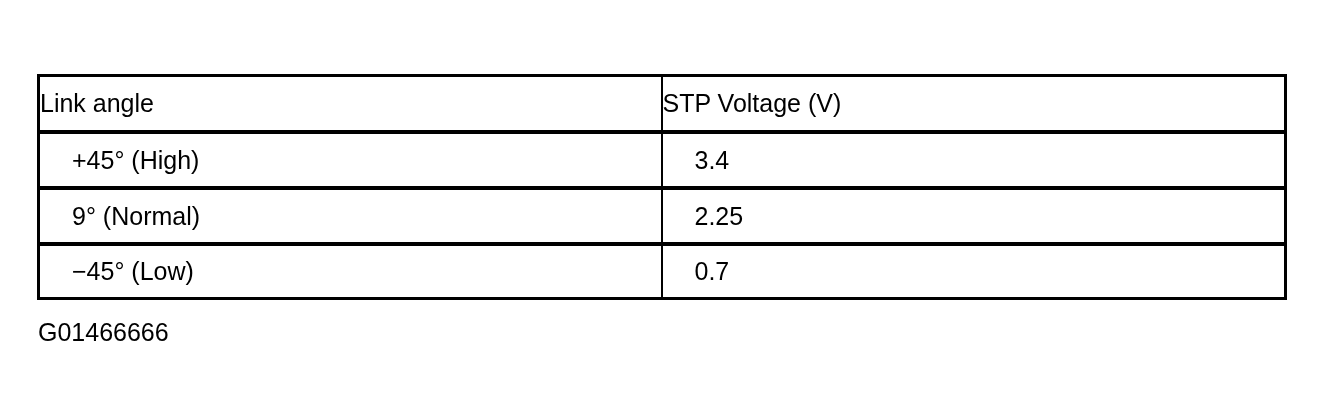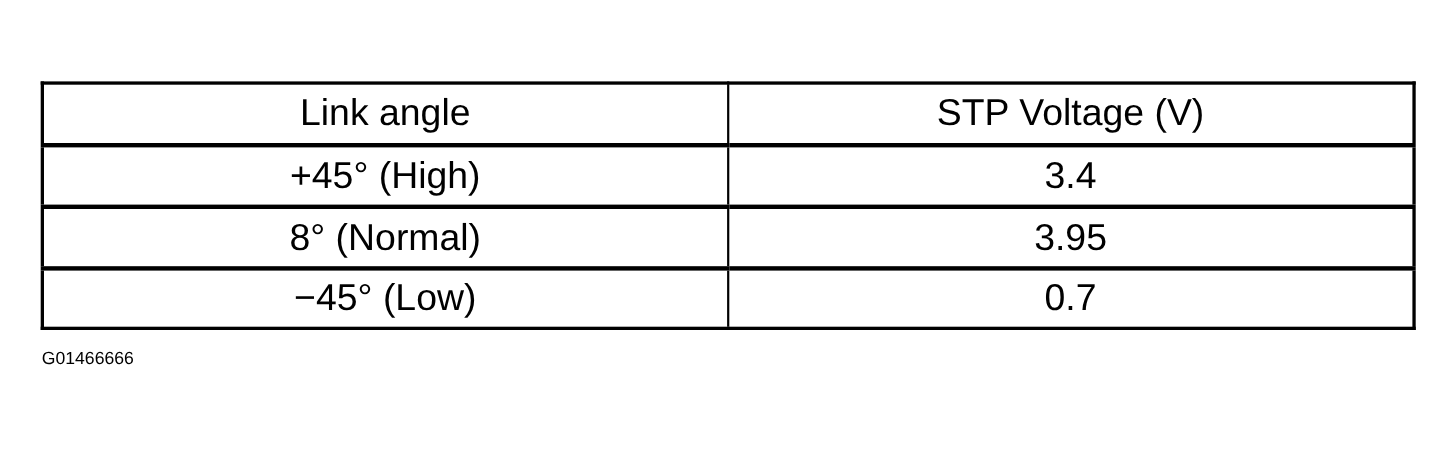--- a/index.html
+++ b/index.html
@@ -23,35 +23,35 @@
       border-collapse: collapse;
       border: 3px solid #000;
       table-layout: fixed;
     }
     .spec-table col.c1 { width: 623px; }
     .spec-table col.c2 { width: 624px; }
     .spec-table th, .spec-table td {
       border-left: 2px solid #000;
       border-right: 2px solid #000;
       border-bottom: 4px solid #000;
-      text-align: center;
+      text-align: left;
       font-weight: normal;
-      font-size: 34px;
+      font-size: 25px;
       padding: 0;
       letter-spacing: 0px;
     }
     .spec-table tr:last-child td { border-bottom: 0; }
     .spec-table th { height: 53px; }
-    .spec-table td { height: 52px; }
+    .spec-table td { height: 52px; padding-left: 32px; }
     .spec-table tr.r-last td { height: 51px; }
     .fig-id {
       position: absolute;
       left: 38px;
       top: 318px;
-      font-size: 16px;
+      font-size: 25px;
       font-weight: normal;
     }
   </style>
 </head>
 <body>
 
 <table class="spec-table">
   <colgroup>
       <col class="c1">
       <col class="c2">
@@ -61,22 +61,22 @@
       <th>Link angle</th>
       <th>STP Voltage (V)</th>
     </tr>
   </thead>
   <tbody>
     <tr>
       <td>+45°  (High)</td>
       <td>3.4</td>
     </tr>
     <tr>
-      <td>8°  (Normal)</td>
-      <td>3.95</td>
+      <td>9°  (Normal)</td>
+      <td>2.25</td>
     </tr>
     <tr class="r-last">
       <td>−45°  (Low)</td>
       <td>0.7</td>
     </tr>
   </tbody>
 </table>
 
 <div class="fig-id">G01466666</div>
 

